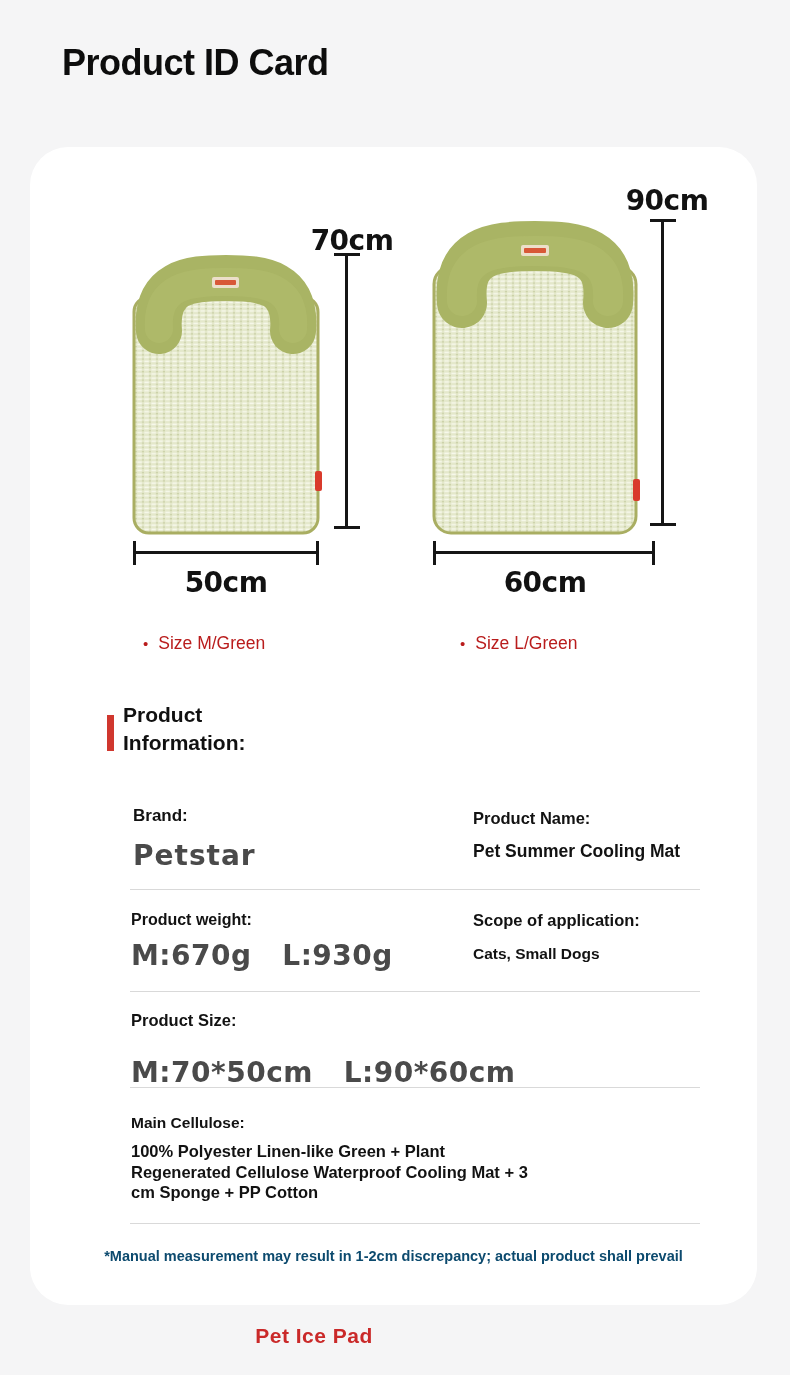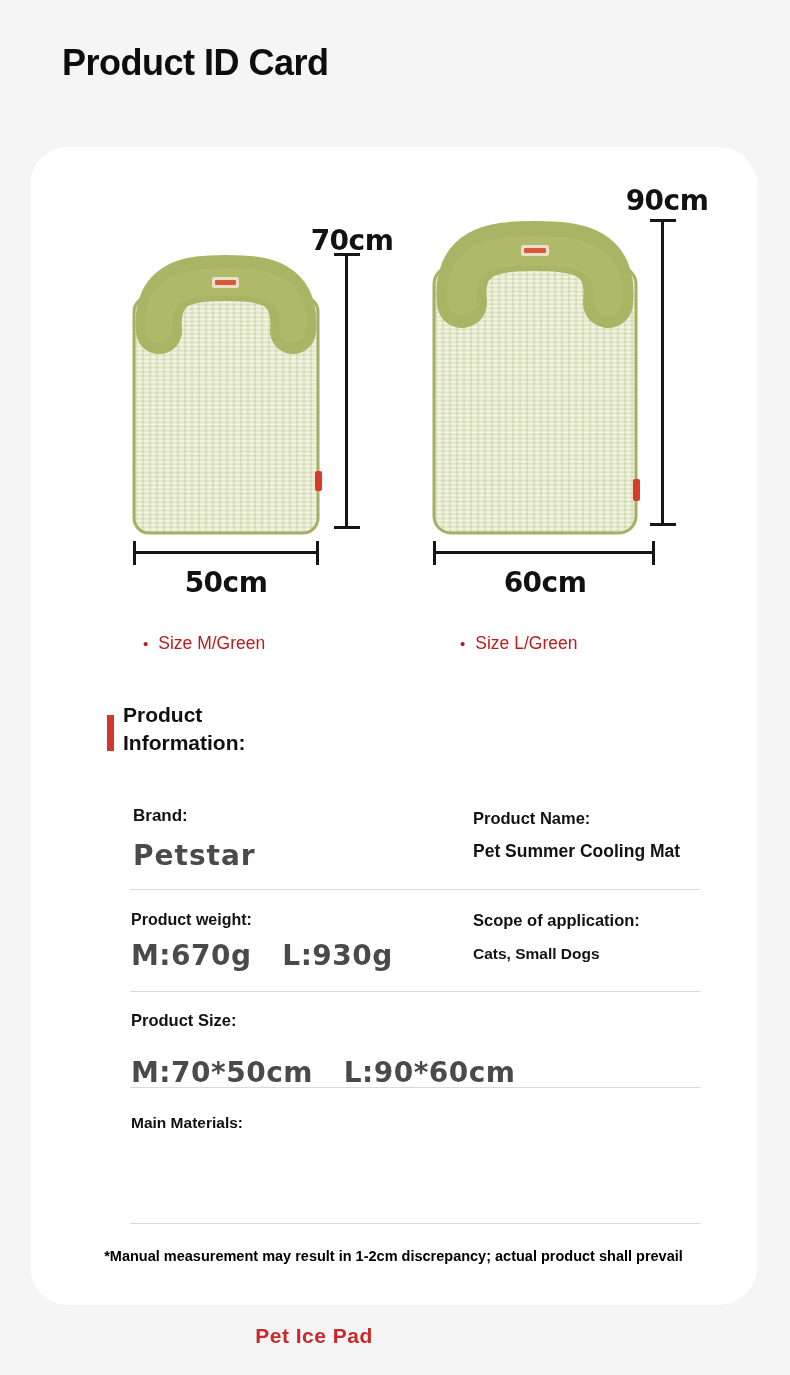--- a/index.html
+++ b/index.html
@@ -48,21 +48,21 @@
   }
   .materials-value {
     position:absolute; left:131px; top:1141px; width:480px;
     font-size:16.5px; font-weight:700; line-height:20.5px; color:#121212;
     white-space:pre-line;
   }
   .divider { position:absolute; left:130px; width:570px; height:1px; background:#d9d9d9; }
 
   .disclaimer {
     position:absolute; left:30px; top:1248px; width:727px; text-align:center;
-    font-size:14.5px; font-weight:700; color:#000000;
+    font-size:14.5px; font-weight:700; color:#0c4a6e;
   }
   .footer-brand {
     position:absolute; left:0; top:1324px; width:628px; text-align:center;
     font-size:21px; font-weight:800; color:#ca2929; letter-spacing:0.5px;
   }
 </style>
 </head>
 <body>
 
 <div class="page">
@@ -135,19 +135,22 @@
   <div class="field-label" style="left:131px; top:911px; font-size:16px;">Product weight:</div>
   <div class="big-val" style="left:131px; top:939px;">M:670g   L:930g</div>
   <div class="field-label" style="left:473px; top:911px;">Scope of application:</div>
   <div class="field-value" style="left:473px; top:945px; font-size:15.5px;">Cats, Small Dogs</div>
   <div class="divider" style="top:991px;"></div>
 
   <div class="field-label" style="left:131px; top:1011px;">Product Size:</div>
   <div class="big-val" style="left:131px; top:1041px;margin-top:15px;">M:70*50cm   L:90*60cm</div>
   <div class="divider" style="top:1087px;"></div>
 
-  <div class="field-label" style="left:131px; top:1114px; font-size:15.5px;">Main Materials:</div>
+  <div class="field-label" style="left:131px; top:1114px; font-size:15.5px;">Main Cellulose:</div>
+  <div class="materials-value">100% Polyester Linen-like Green + Plant
+Regenerated Cellulose Waterproof Cooling Mat + 3
+cm Sponge + PP Cotton</div>
   <div class="divider" style="top:1223px;"></div>
 
   <div class="disclaimer">*Manual measurement may result in 1-2cm discrepancy; actual product shall prevail</div>
 
   <div class="footer-brand">Pet Ice Pad</div>
 </div>
 
 </body></html>

